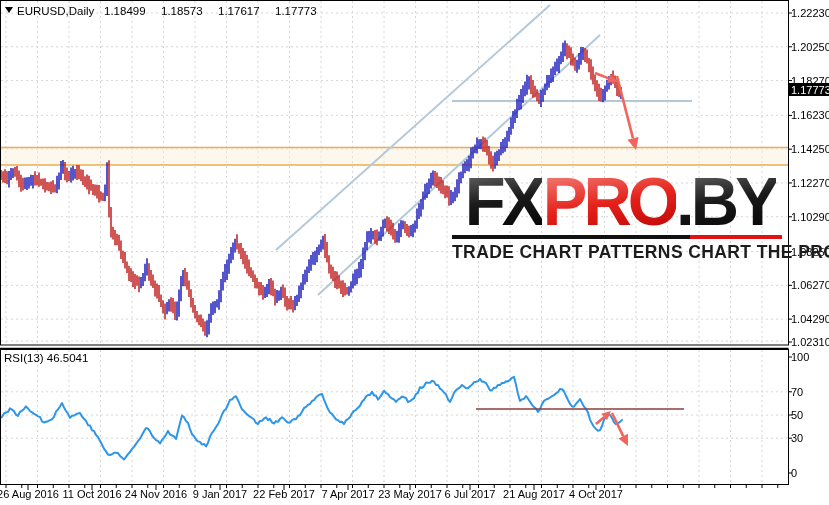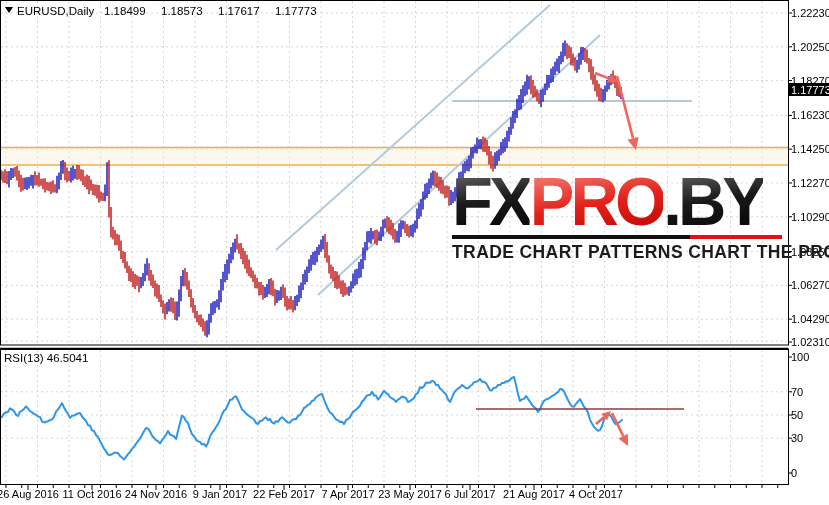--- a/index.html
+++ b/index.html
@@ -1,19 +1,19 @@
 <!DOCTYPE html>
 <html><head>
 <meta charset="utf-8">
 <style>
   html,body{margin:0;padding:0;background:#fff;}
   #root{position:relative;width:829px;height:505px;background:#fff;overflow:hidden;
         font-family:"Liberation Sans",sans-serif;}
   svg text{font-family:"Liberation Sans",sans-serif;}
-  .logo{position:absolute;left:452px;top:171px;width:334px;pointer-events:none;}
+  .logo{position:absolute;left:452px;top:171px;width:334px;pointer-events:none;text-align:right;}
   .logo-text{white-space:nowrap;font-weight:bold;font-size:69px;line-height:62px;
              letter-spacing:-4px;transform:scaleX(0.97);transform-origin:left;}
   .logo-fx,.logo-dotby{color:#101010;}
   .logo-pro{color:#d40f0f;}
   @supports (-webkit-background-clip:text){
     .logo-fx,.logo-dotby{background:linear-gradient(170deg,#7a7a7a 0%,#1a1a1a 48%,#000 100%);
        -webkit-background-clip:text;background-clip:text;color:transparent;}
     .logo-pro{background:linear-gradient(170deg,#f7978e 0%,#e4211a 52%,#b50000 100%);
        -webkit-background-clip:text;background-clip:text;color:transparent;}
   }

